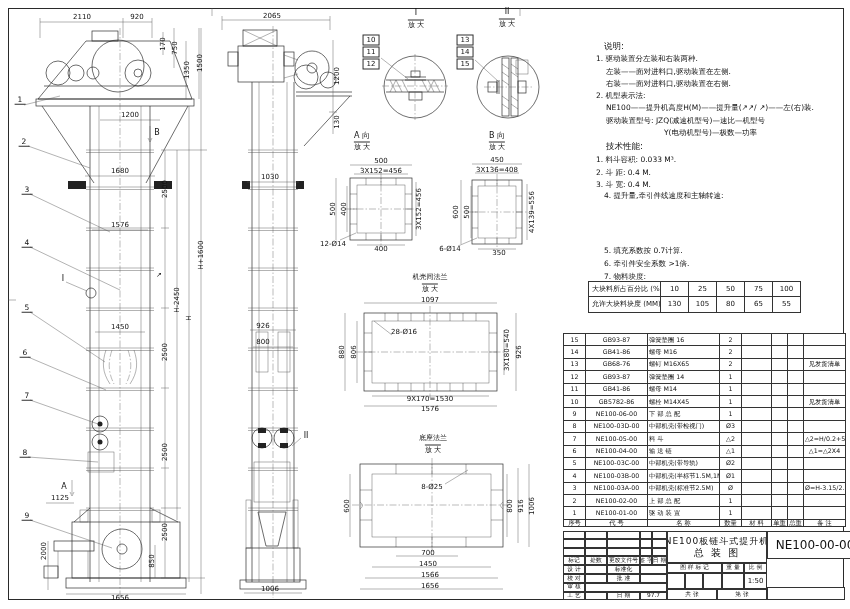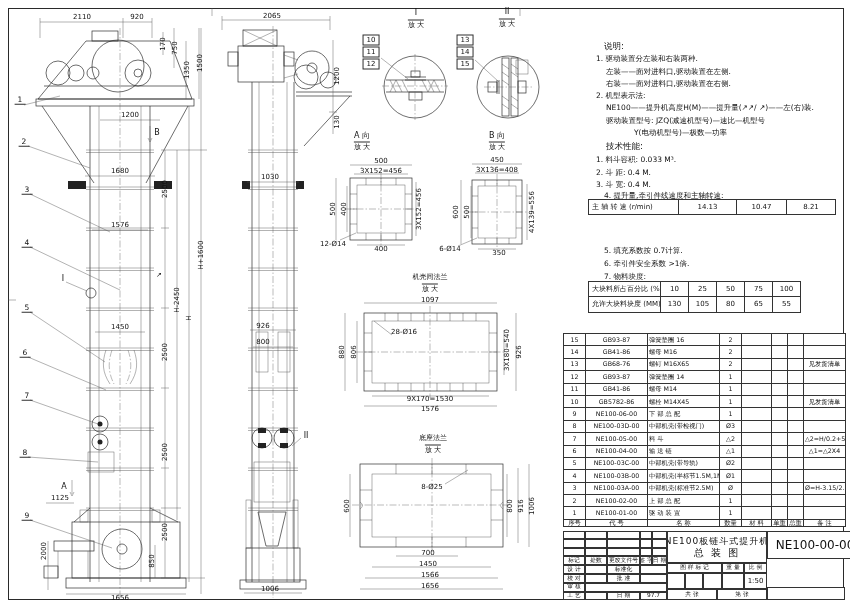--- a/index.html
+++ b/index.html
@@ -282,45 +282,39 @@
   <span class="t" style="left:430px;top:575px">1566</span>
   <span class="t" style="left:430px;top:586px">1656</span>
 
   <span class="note hd" style="left:604px;top:42px">说明:</span>
   <span class="note" style="left:596px;top:55px">1. 驱动装置分左装和右装两种.</span>
   <span class="note" style="left:606px;top:68px">左装——面对进料口,驱动装置在左侧.</span>
   <span class="note" style="left:606px;top:80px">右装——面对进料口,驱动装置在右侧.</span>
   <span class="note" style="left:596px;top:92px">2. 机型表示法:</span>
   <span class="note" style="left:606px;top:104px">NE100——提升机高度H(M)——提升量(↗↗/ ↗)——左(右)装.</span>
   <span class="note" style="left:606px;top:117px">驱动装置型号: JZQ(减速机型号)—速比—机型号</span>
-  <span class="note" style="left:634px;top:129px">Y(电动机型号)—极数—功率</span>
+  <span class="note" style="left:664px;top:129px">Y(电动机型号)—极数—功率</span>
   <span class="note hd" style="left:606px;top:142px">技术性能:</span>
   <span class="note" style="left:596px;top:156px">1. 料斗容积: 0.033 M³.</span>
   <span class="note" style="left:596px;top:169px">2. 斗  距: 0.4 M.</span>
   <span class="note" style="left:596px;top:181px">3. 斗  宽: 0.4 M.</span>
   <span class="note" style="left:604px;top:192px">4. 提升量,牵引件线速度和主轴转速:</span>
   <span class="note" style="left:604px;top:247px">5. 填充系数按 0.7计算.</span>
   <span class="note" style="left:604px;top:260px">6. 牵引件安全系数 &gt;1倍.</span>
   <span class="note" style="left:604px;top:273px">7. 物料块度:</span>
 
   <table class="grid" id="perf" style="left:588px;top:199px;width:247px">
     <colgroup>
         <col style="width:90px">
         <col style="width:58px">
         <col style="width:50px">
         <col style="width:49px">
       </colgroup>
     <tbody>
 
-        <tr>
-          <td class="lb">主 轴 转 速 (r/min)</td>
-          <td>14.13</td>
-          <td>10.47</td>
-          <td>8.21</td>
-        </tr>
       </tbody>
   </table>
 
   <table class="grid" id="size" style="left:588px;top:281px;width:212px">
     <colgroup>
         <col style="width:72px">
         <col style="width:28px">
         <col style="width:28px">
         <col style="width:28px">
         <col style="width:28px">

